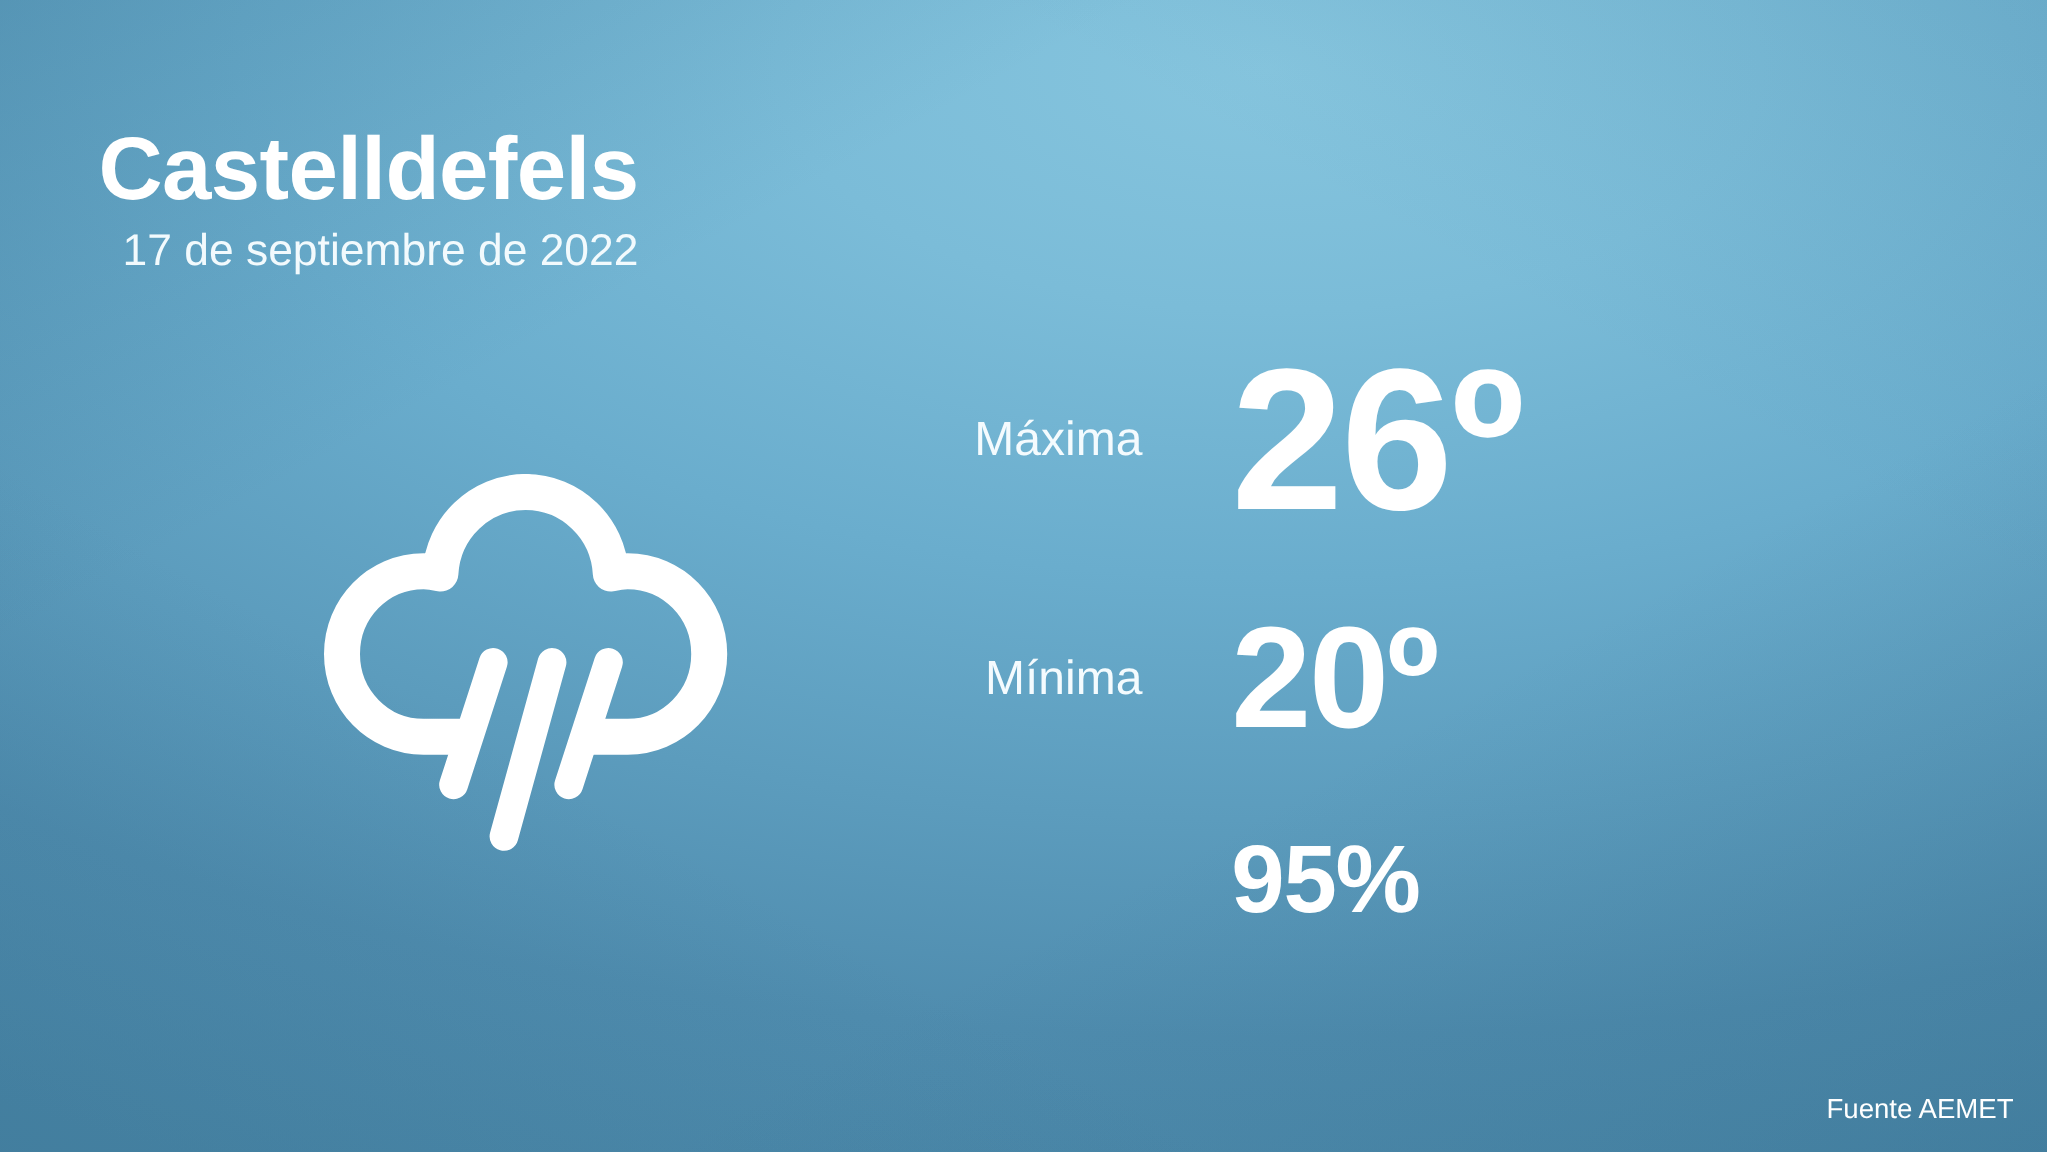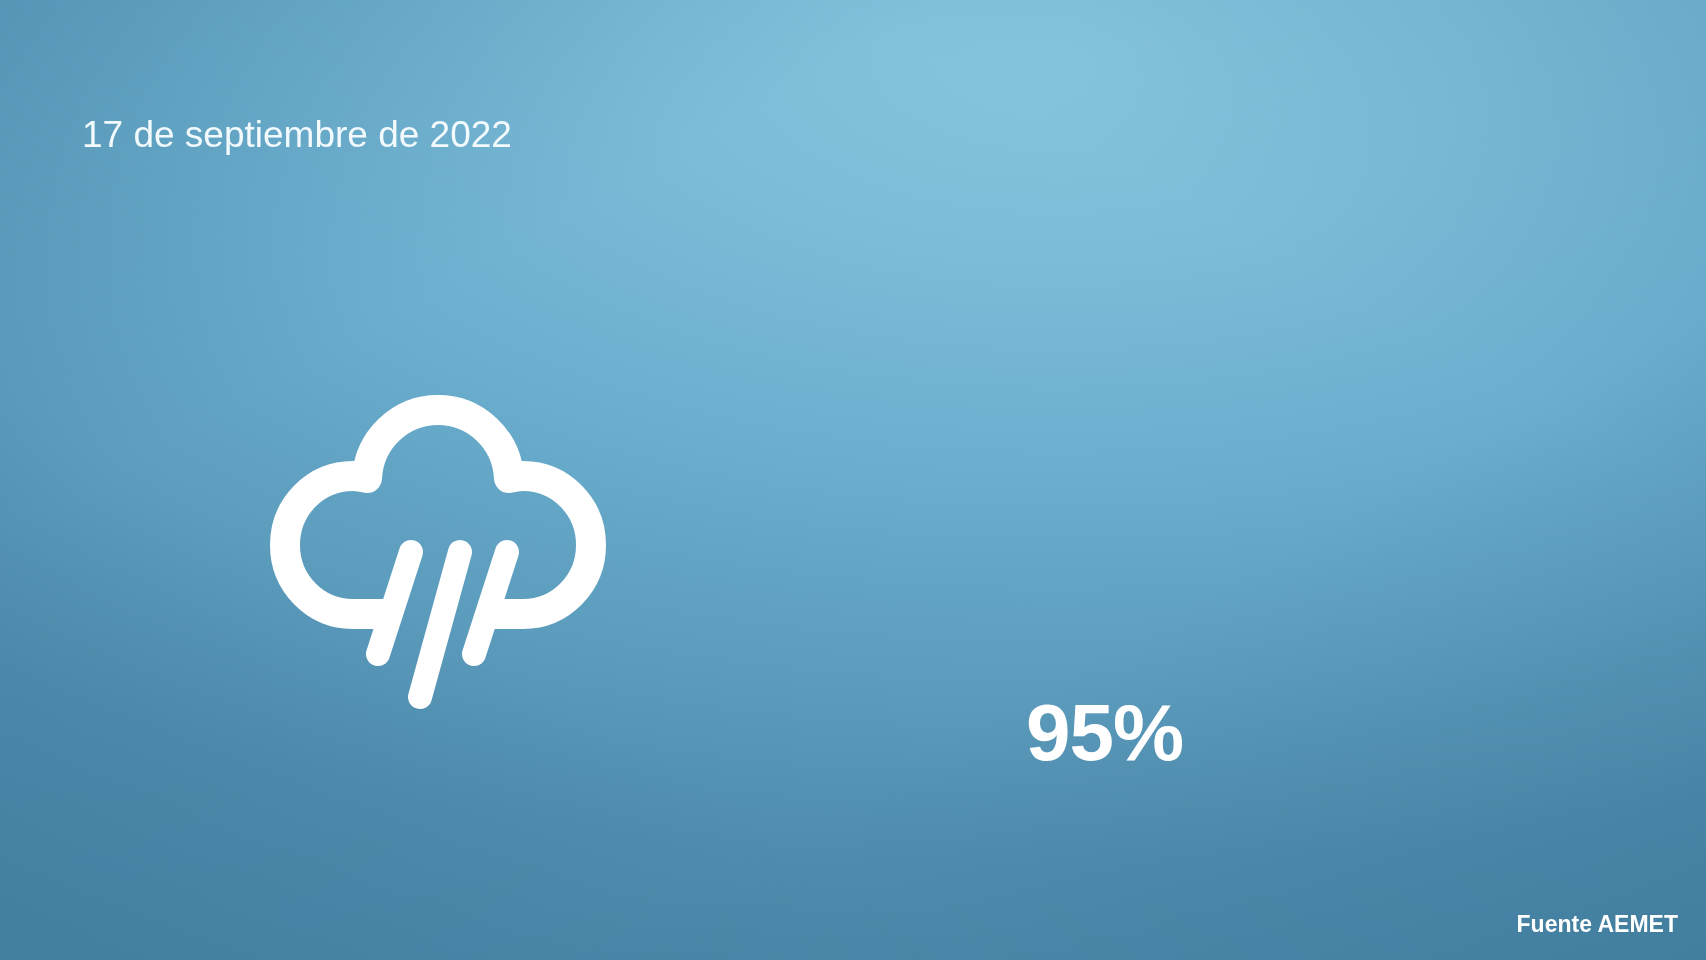--- a/index.html
+++ b/index.html
@@ -112,31 +112,32 @@
   .r0 .stat-value { font-size: 168px; width: 390px; margin-left: 74px; letter-spacing: -2px; }
   .r1 .stat-value { font-size: 120px; width: 390px; margin-left: 74px; letter-spacing: -2px; }
   .r2 .stat-value { font-size: 80px;  width: 390px; margin-left: 36px; letter-spacing: -1px; }
 
   
   .source {
     position: absolute;
     right: 28px;
     bottom: 22px;
     font-size: 23px;
-    font-weight: 700;
+    font-weight: 400;
     color: #ffffff;
     white-space: nowrap;
   }
 </style>
 </head>
 <body>
 
 <div class="card">
 
   <div class="header">
+    <h1 class="city">Castelldefels</h1>
     <p class="date">17 de septiembre de 2022</p>
   </div>
 
   <div class="icon-wrap">
     <svg viewBox="0 0 340 330" xmlns="http://www.w3.org/2000/svg" aria-hidden="true">
 
       <path d="M170 18
                c -38 0 -69 30 -71 68
                c -4 -1 -9 -2 -14 -2
                c -38 0 -68 31 -68 69
@@ -150,21 +151,29 @@
                l -30 0" fill="none" stroke="#ffffff" stroke-width="30" stroke-linecap="round" stroke-linejoin="round"></path>
 
       <line x1="143" y1="160" x2="110" y2="262" stroke="#ffffff" stroke-width="24" stroke-linecap="round"></line>
       <line x1="192" y1="160" x2="152" y2="305" stroke="#ffffff" stroke-width="24" stroke-linecap="round"></line>
       <line x1="239" y1="160" x2="206" y2="262" stroke="#ffffff" stroke-width="24" stroke-linecap="round"></line>
     </svg>
   </div>
 
   <div class="stats">
 
+    <div class="stat-row r0">
+      <span class="stat-label">Máxima</span>
+      <span class="stat-value">26º</span>
+    </div>
 
+    <div class="stat-row r1">
+      <span class="stat-label">Mínima</span>
+      <span class="stat-value">20º</span>
+    </div>
 
     <div class="stat-row r2">
       <span class="stat-value">95%</span>
     </div>
 
   </div>
 
   <div class="source">Fuente AEMET</div>
 
 </div>

